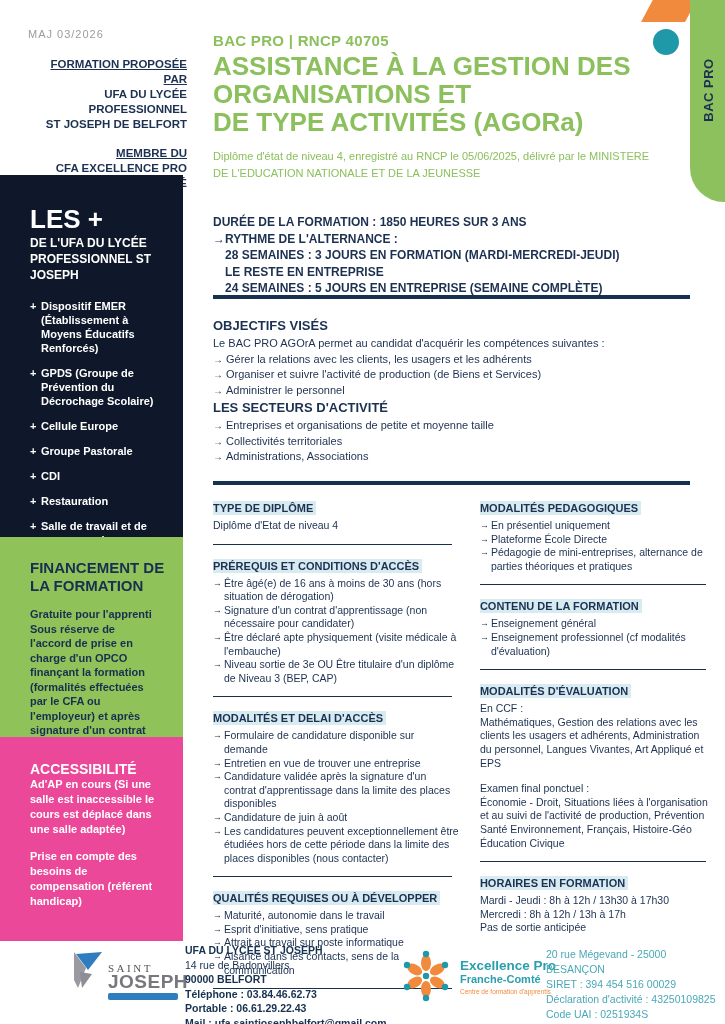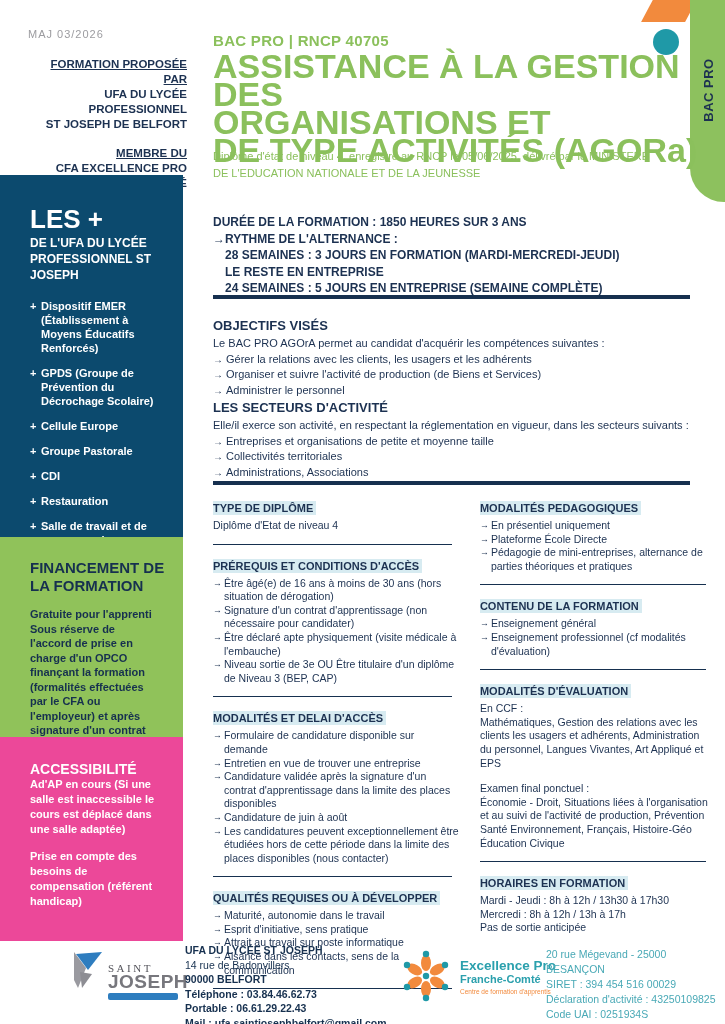--- a/index.html
+++ b/index.html
@@ -15,38 +15,38 @@
 
   .maj{position:absolute;left:28px;top:28px;font-size:11px;letter-spacing:1px;color:#9c9ca0;}
 
   
   .provider{position:absolute;left:25px;top:57px;width:162px;text-align:right;font-size:11.5px;font-weight:bold;line-height:15px;}
   .provider .u{text-decoration:underline;}
   .provider .gap{height:14px;}
 
   
   .side{position:absolute;left:0;width:183px;box-sizing:border-box;}
-  .side-navy1{top:175px;height:362px;background:#0c4a6e;color:#fff;padding:30px 16px 0 30px;}
+  .side-navy1{top:175px;height:362px;background:#0f172a;color:#fff;padding:30px 16px 0 30px;}
   .side-green{top:537px;height:200px;background:#90c25a;color:#16304f;padding:22px 16px 0 30px;}
   .side-navy2{top:737px;height:204px;background:#ec4899;color:#fff;padding:24px 16px 0 30px;}
   .les-plus-title{font-size:26px;font-weight:bold;line-height:28px;}
   .les-plus-sub{font-size:12px;font-weight:bold;line-height:16px;width:125px;margin-top:2px;}
   .plus-list{margin-top:16px;}
   .plus-item{position:relative;padding-left:11px;font-size:11px;font-weight:bold;line-height:14px;margin-bottom:11px;}
   .plus-item::before{content:"+";position:absolute;left:0;top:0;}
   .fin-title{font-size:15px;font-weight:bold;line-height:18px;}
   .fin-p{font-size:11px;font-weight:bold;line-height:14.5px;margin-top:10px;width:128px;}
   .acc-title{font-size:14px;font-weight:bold;line-height:16px;}
   .acc-p{font-size:11px;font-weight:bold;line-height:15px;margin-top:0;width:132px;}
   .acc-p + .acc-p{margin-top:12px;}
 
   
   .main{position:absolute;left:213px;top:0;width:497px;}
   .kicker{position:absolute;top:32px;font-size:15px;font-weight:bold;color:#8bc05c;letter-spacing:.3px;}
-  .title{position:absolute;top:52px;font-size:34px;font-weight:bold;line-height:28px;color:#8bc05c;}
+  .title{position:absolute;top:52px;font-size:26px;font-weight:bold;line-height:28px;color:#8bc05c;}
   .subtitle{position:absolute;top:148px;width:452px;font-size:11px;font-weight:normal;line-height:17px;color:#8bc05c;}
   .duration{position:absolute;top:214px;font-size:12px;font-weight:bold;line-height:16.5px;}
   .duration .indent{padding-left:12px;}
   .arrow-line{position:relative;padding-left:12px;}
   .arrow-line::before{content:"\2192";position:absolute;left:0;top:0;}
   .rule-thick{position:absolute;left:0;width:477px;height:4px;background:#16304f;}
   .sec-h{font-size:13px;font-weight:bold;margin:0 0 3px 0;}
   .body-txt{font-size:11px;line-height:15.5px;}
   .objectifs{position:absolute;top:318px;width:480px;}
   .secteurs{position:absolute;top:400px;width:480px;}
@@ -157,21 +157,20 @@
       <div class="body-txt">Le BAC PRO AGOrA permet au candidat d'acquérir les compétences suivantes :</div>
       <div>
           <div class="arrow-item">Gérer la relations avec les clients, les usagers et les adhérents</div>
           <div class="arrow-item">Organiser et suivre l'activité de production (de Biens et Services)</div>
           <div class="arrow-item">Administrer le personnel</div>
         </div>
     </div>
 
     <div class="secteurs">
       <div class="sec-h">LES SECTEURS D'ACTIVITÉ</div>
-      <div class="body-txt">Elle/il exerce son activité, en respectant la réglementation en vigueur, dans les secteurs suivants :</div>
       <div>
           <div class="arrow-item">Entreprises et organisations de petite et moyenne taille</div>
           <div class="arrow-item">Collectivités territoriales</div>
           <div class="arrow-item">Administrations, Associations</div>
         </div>
     </div>
 
     <div class="rule-thick" style="top:481px;"></div>
   </div>
 

